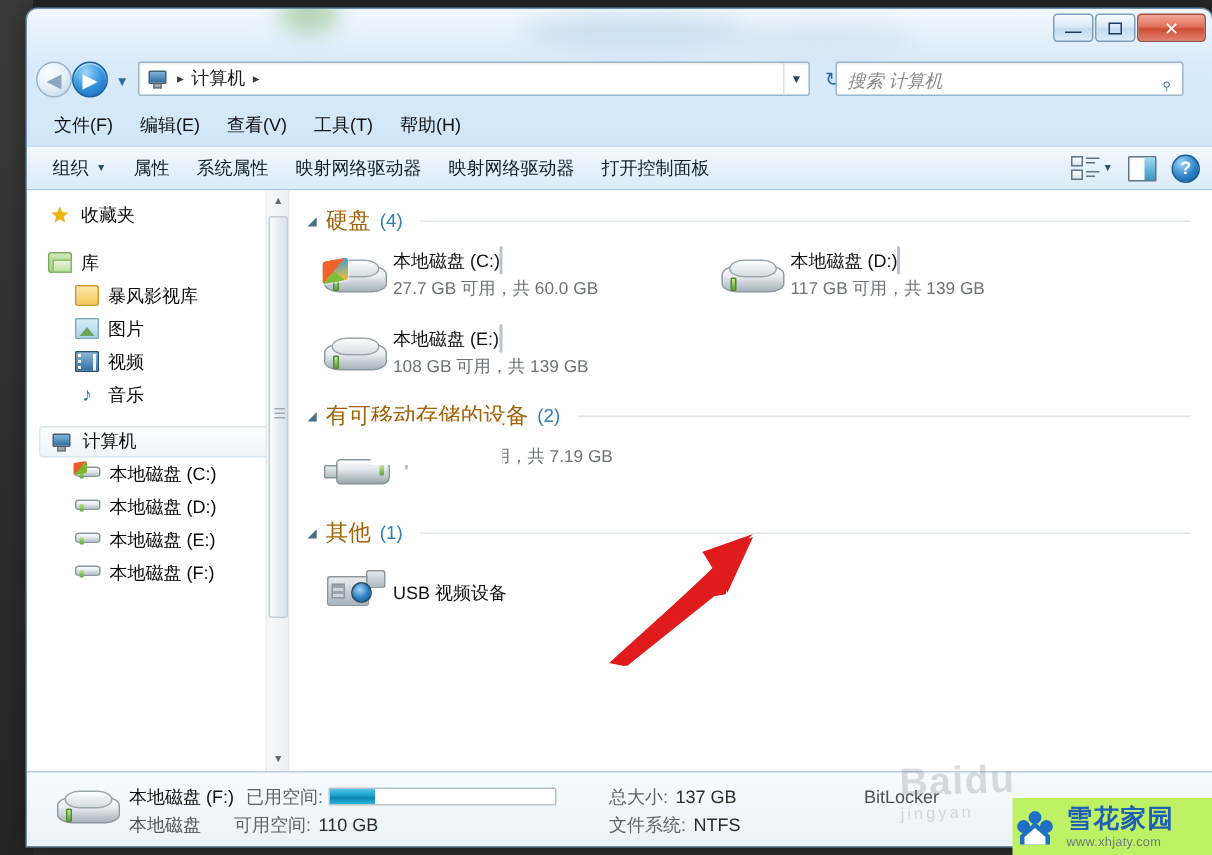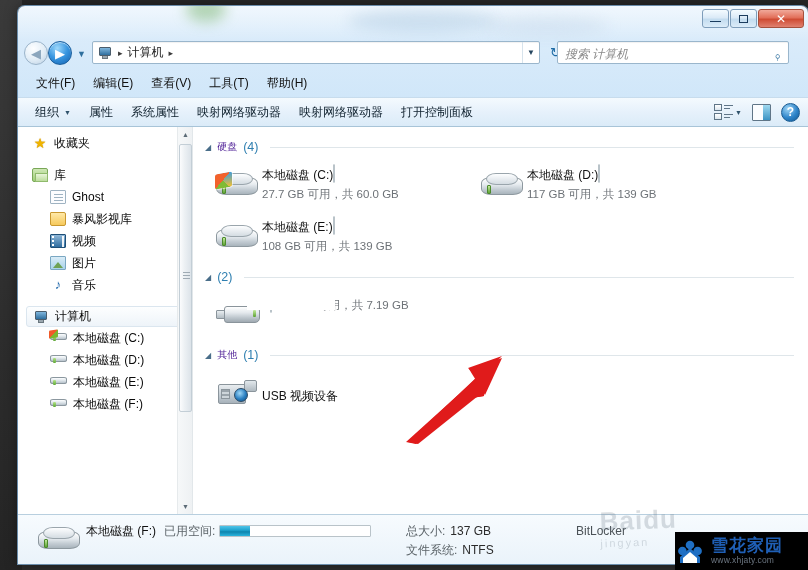--- a/index.html
+++ b/index.html
@@ -336,21 +336,21 @@
   .content {
     flex: 1; height: 387px; position: relative;
     background: #ffffff; padding: 10px 14px 0 12px;
     overflow: hidden;
   }
   .group-header {
     display: flex; align-items: center; gap: 6px;
     height: 20px; margin-bottom: 2px;
   }
   .gh-tri { font-size: 8px; color: #4a6e8a; }
-  .gh-text { font-size: 10px; color: #4c1d95; white-space: nowrap; }
+  .gh-text { font-size: 15px; color: #a16207; white-space: nowrap; }
   .gh-count { font-size: 12.5px; color: #2f7fb0; }
   .gh-rule { flex: 1; height: 1px; background: #dfe6ea; margin-left: 6px; }
 
   .tile-grid { display: flex; flex-wrap: wrap; }
   .tile {
     width: 265px; height: 51px; display: flex; align-items: flex-start;
     padding: 4px 5px 4px 8px; border: 1px solid transparent; border-radius: 3px;
     margin-bottom: 1px;
   }
   .tile.selected {
@@ -506,21 +506,21 @@
   .wm-baidu {
     position: absolute; left: 600px; top: 508px; width: 140px; height: 44px;
     opacity: .22; color: #5a6a78; font-size: 26px; font-weight: bold;
     letter-spacing: 1px; line-height: 22px;
     transform: rotate(-2deg);
   }
   .wm-baidu .wm-sub { font-size: 11px; font-weight: normal; letter-spacing: 2px; }
   .wm-brand {
     position: absolute; left: 675px; top: 532px; width: 133px; height: 38px;
     display: flex; align-items: center; gap: 6px;
-    background: #000000;
+    background: #bef264;
   }
   .wm-brand .wb-logo { width: 30px; height: 30px; position: relative; flex: none; }
   .wm-brand .wb-text { line-height: 1; }
   .wm-brand .wb-t1 { font-size: 17px; color: #1f5fb5; font-weight: bold; letter-spacing: 1px; }
   .wm-brand .wb-t2 { font-size: 8.5px; color: #6b7580; letter-spacing: .2px; margin-top: 2px; }
 </style>
 </head>
 <body>
 
 <div id="root">
@@ -632,34 +632,30 @@
           </div>
 
           <div class="np-spacer"></div>
 
           <div class="np-group">
             <span class="ico ico-lib"></span>
             <span>库</span>
           </div>
 
           <div class="np-child">
-            <span class="ico ico-doc"></span>
-            <span>Ghost</span>
-          </div>
-          <div class="np-child">
             <span class="ico ico-folder"></span>
             <span>暴风影视库</span>
+          </div>
+          <div class="np-child">
+            <span class="ico ico-pic"></span>
+            <span>图片</span>
           </div>
           <div class="np-child">
             <span class="ico ico-video"></span>
             <span>视频</span>
-          </div>
-          <div class="np-child">
-            <span class="ico ico-pic"></span>
-            <span>图片</span>
           </div>
           <div class="np-child">
             <span class="ico ico-music">♪</span>
             <span>音乐</span>
           </div>
 
           <div class="np-spacer"></div>
 
           <div class="np-group sel">
             <span class="ico ico-pc">
@@ -768,20 +764,21 @@
                 <span class="bar-fill" id="bar-c2" style="width: 22%;"></span>
               </span>
               <span class="tile-sub">108 GB 可用，共 139 GB</span>
             </span>
           </div>
 
         </div>
 
         <div class="group-header" style="margin-top:4px">
           <span class="gh-tri">◢</span>
+          <span class="gh-text">有可移动存储的设备</span>
           <span class="gh-count">(2)</span>
           <span class="gh-rule"></span>
         </div>
 
         <div class="tile-grid">
 
           <div class="tile" style="position:relative">
             <span class="tile-icon">
               <span class="usb">
                 <span class="u-plug"></span>
@@ -834,20 +831,25 @@
         </span>
       </span>
 
       <div class="sb-grid">
         <div class="sb-r1">
           <span class="sb-name">本地磁盘 (F:)</span>
           <span class="sb-label">已用空间:</span>
           <span class="sb-bar-outer">
             <span class="bar-fill" id="bar-s1" style="display: block; height: 100%; width: 20%;"></span>
           </span>
+        </div>
+        <div class="sb-r2">
+          <span class="sb-type">本地磁盘</span>
+          <span class="sb-label" style="margin-left:22px">可用空间:</span>
+          <span style="margin-left:5px;color:#2b2b2b">110 GB</span>
         </div>
 
         <div class="sb-col2 sb-r1">
           <span class="sb-label">总大小:</span>
           <span style="margin-left:5px;color:#2b2b2b">137 GB</span>
         </div>
         <div class="sb-col2 sb-r2">
           <span class="sb-label">文件系统:</span>
           <span style="margin-left:5px;color:#2b2b2b">NTFS</span>
         </div>

